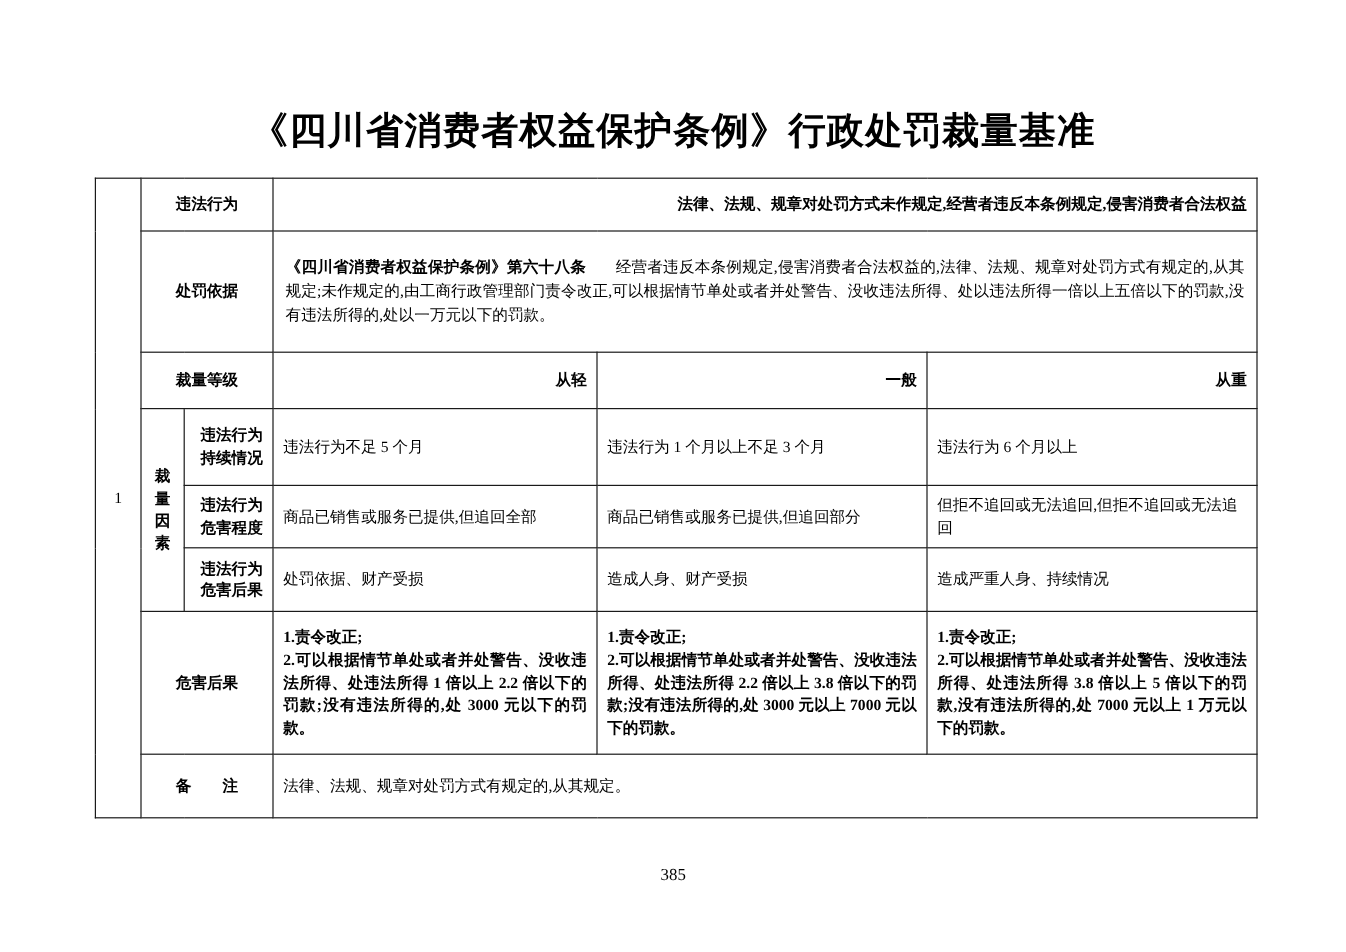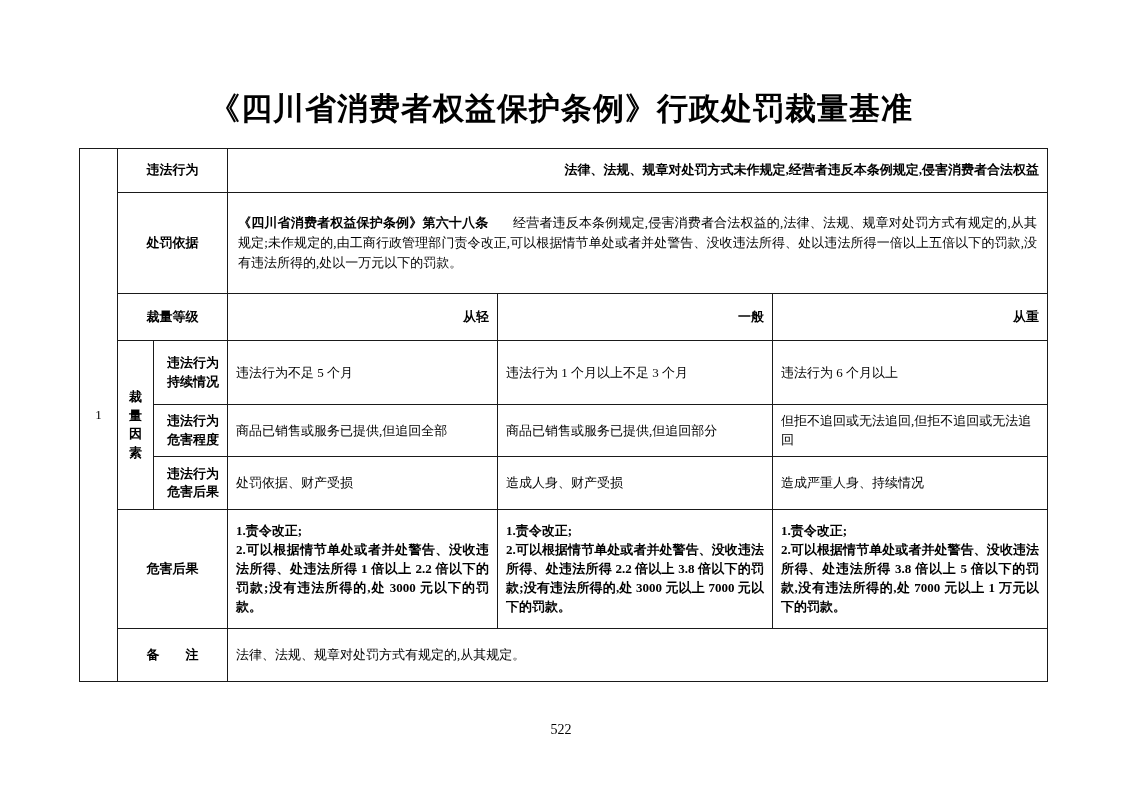--- a/index.html
+++ b/index.html
@@ -114,13 +114,13 @@
     </td>
   </tr>
 
   <tr style="height:53px">
     <td class="lbl" colspan="2">备　　注</td>
     <td colspan="3">法律、法规、规章对处罚方式有规定的,从其规定。</td>
   </tr>
 </tbody>
   </table>
 
-<div class="page-number">522</div>
+<div class="page-number">385</div>
 
 </body></html>

